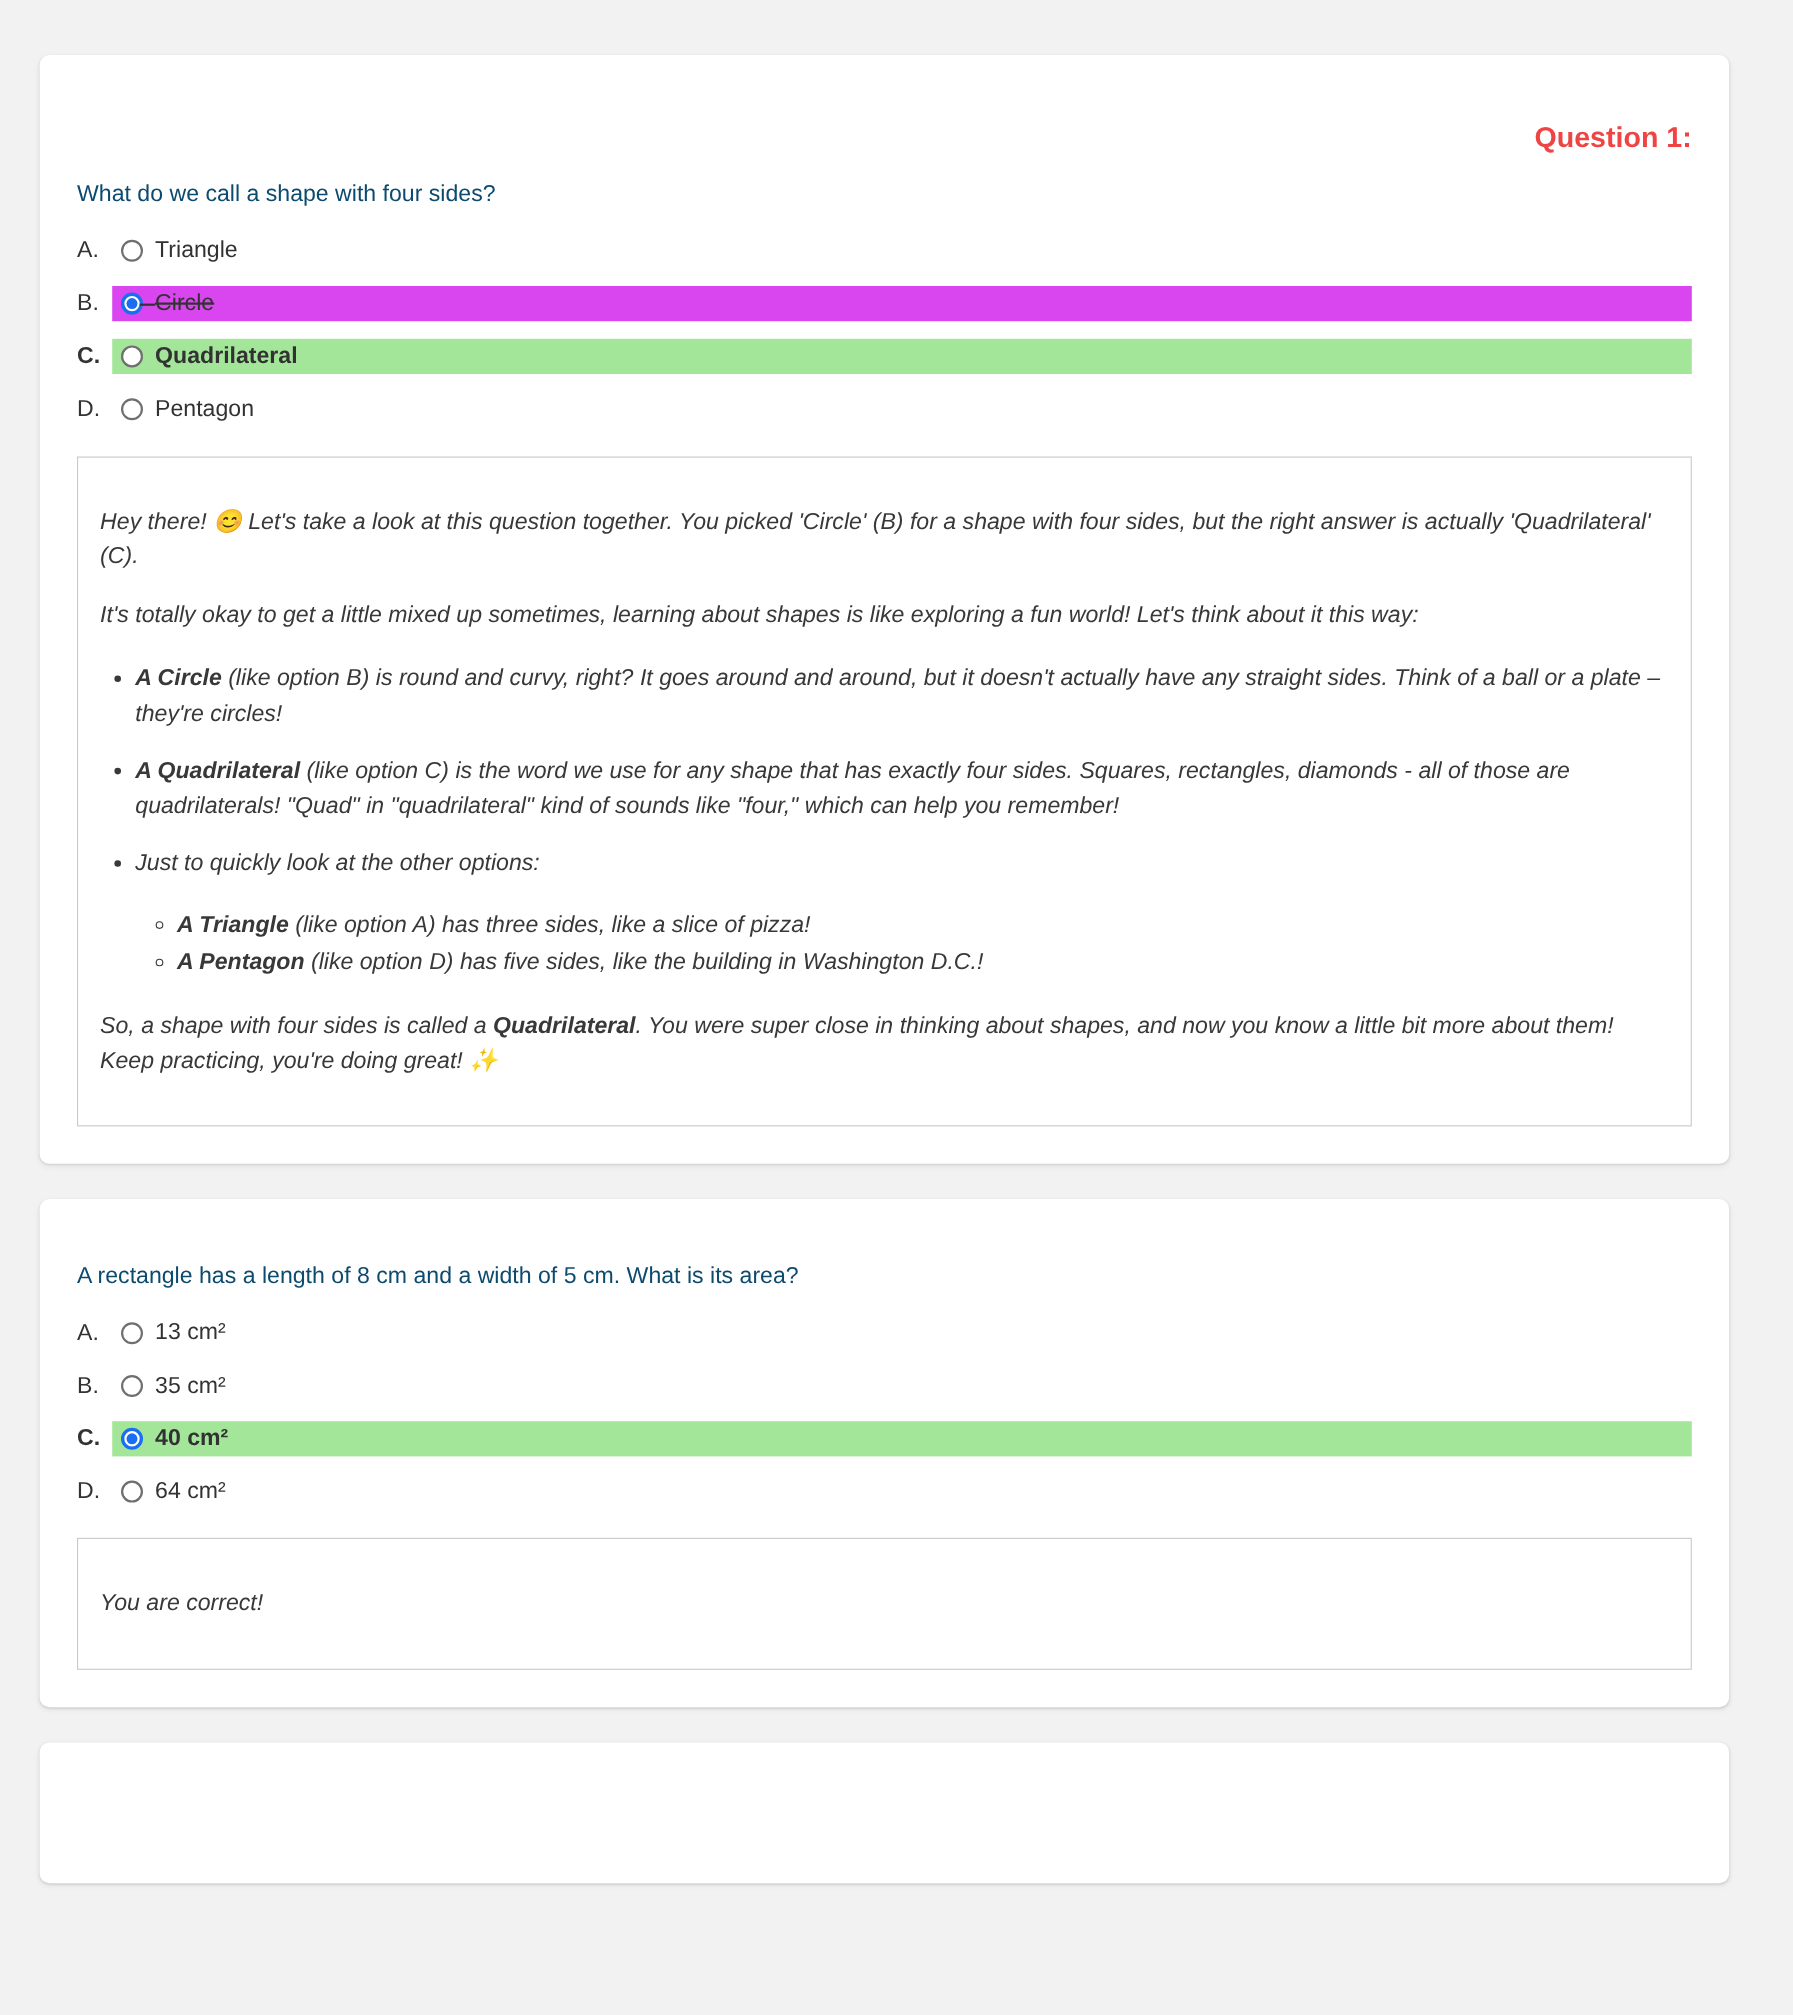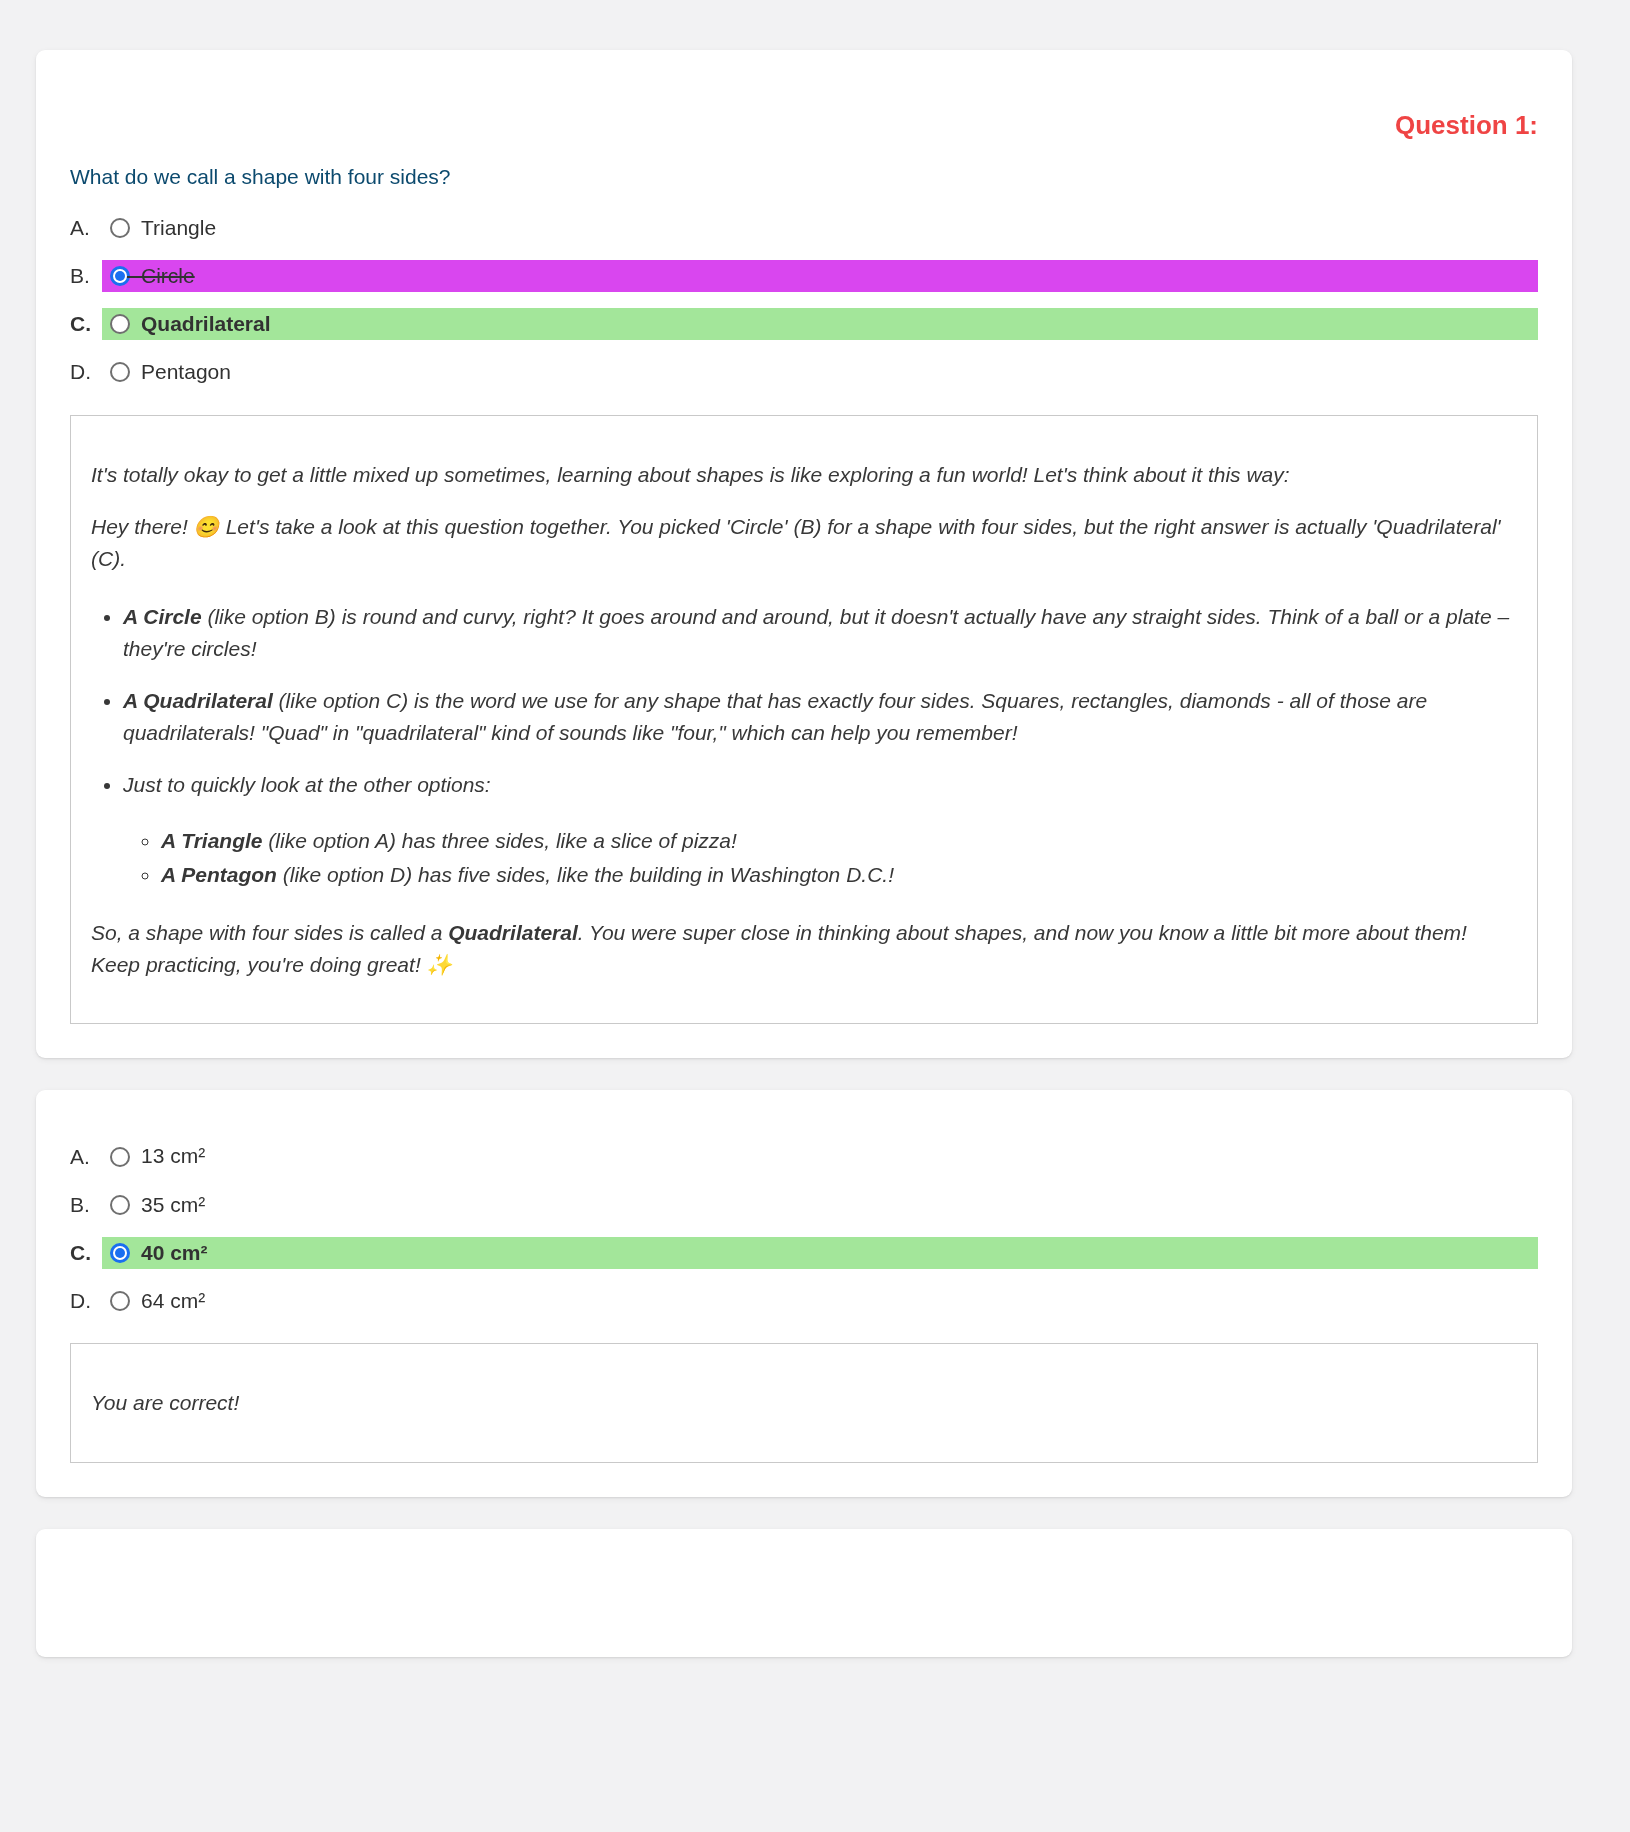--- a/index.html
+++ b/index.html
@@ -158,38 +158,39 @@
       <div class="option-row">
         <span class="opt-letter">D.</span>
         <div class="opt-body">
           <span class="radio"></span>
           <span class="opt-label">Pentagon</span>
         </div>
       </div>
     </div>
 
     <div class="feedback-box">
+      <p><span>Hey there! 😊 Let's take a look at this question together. You picked 'Circle' (B) for a shape with four sides, but the right answer is actually 'Quadrilateral' (C).</span></p>
       <p><span>It's totally okay to get a little mixed up sometimes, learning about shapes is like exploring a fun world! Let's think about it this way:</span></p>
-      <p><span>Hey there! 😊 Let's take a look at this question together. You picked 'Circle' (B) for a shape with four sides, but the right answer is actually 'Quadrilateral' (C).</span></p>
       <ul>
         <li><b>A Circle</b><span> (like option B) is round and curvy, right? It goes around and around, but it doesn't actually have any straight sides. Think of a ball or a plate – they're circles!</span></li>
         <li><b>A Quadrilateral</b><span> (like option C) is the word we use for any shape that has exactly four sides. Squares, rectangles, diamonds - all of those are quadrilaterals! "Quad" in "quadrilateral" kind of sounds like "four," which can help you remember!</span></li>
         <li>
           <span><span>Just to quickly look at the other options:</span></span>
           <ul>
             <li><b>A Triangle</b><span> (like option A) has three sides, like a slice of pizza!</span></li>
             <li><b>A Pentagon</b><span> (like option D) has five sides, like the building in Washington D.C.!</span></li>
           </ul>
         </li>
       </ul>
       <p><span>So, a shape with four sides is called a </span><b>Quadrilateral</b><span>. You were super close in thinking about shapes, and now you know a little bit more about them! Keep practicing, you're doing great! ✨</span></p>
     </div>
   </section>
 
   <section class="card">
+    <p class="q-text">A rectangle has a length of 8 cm and a width of 5 cm. What is its area?</p>
 
     <div class="options">
       <div class="option-row">
         <span class="opt-letter">A.</span>
         <div class="opt-body">
           <span class="radio"></span>
           <span class="opt-label">13 cm²</span>
         </div>
       </div>
       <div class="option-row">

